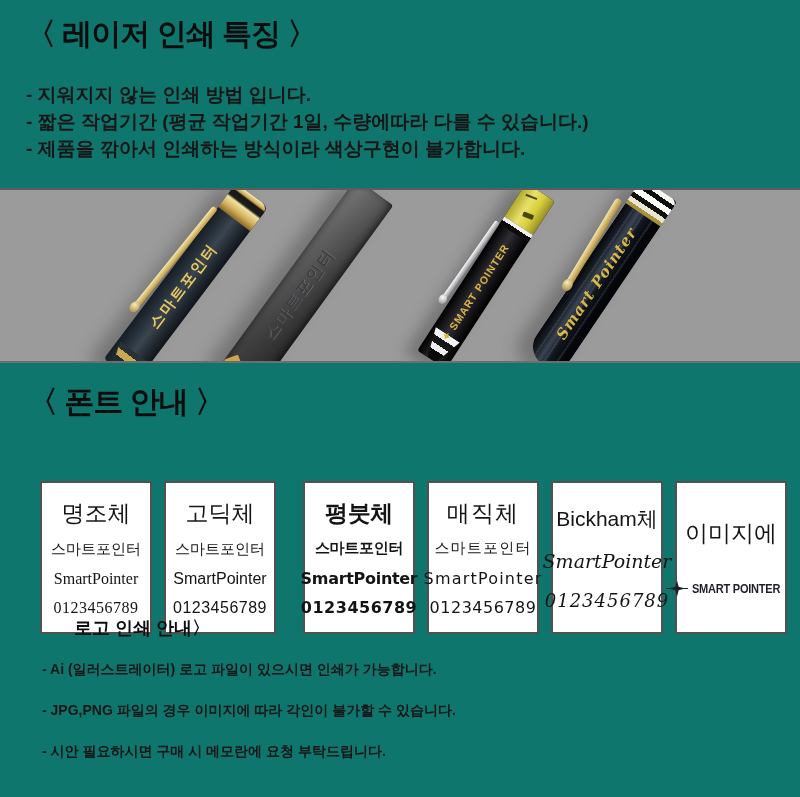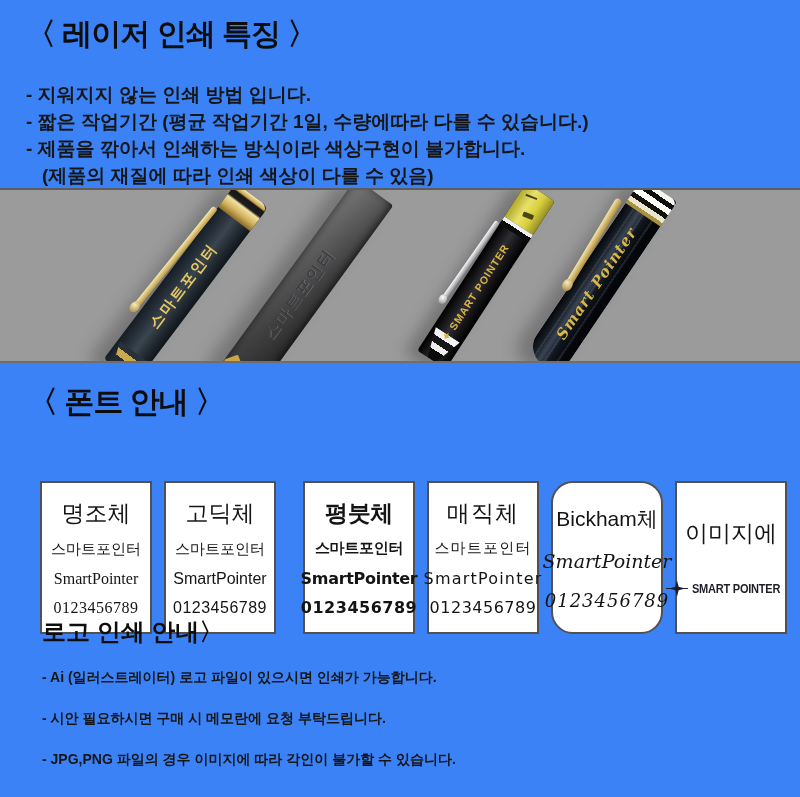--- a/index.html
+++ b/index.html
@@ -1,18 +1,18 @@
 <!DOCTYPE html>
 <html><head>
 <meta charset="utf-8">
 <style>
   * { margin:0; padding:0; box-sizing:border-box; }
   html,body { background:#fff; }
   .page {
-    position:relative; width:800px; height:797px; background:#3b82f6;
+    position:relative; width:800px; height:797px; background:#0f766e;
     font-family:"Liberation Sans","DejaVu Sans",sans-serif; color:#111;
     overflow:hidden;
   }
 
   
   .features { position:absolute; top:14px; left:26px; width:740px; }
   .features-title { font-size:30px; font-weight:bold; letter-spacing:-1px; color:#0d0d0d; }
   .features-list { margin-top:26px; font-size:19px; font-weight:600; color:#161616; }
   .features-list .line { line-height:27px; white-space:nowrap; }
   .features-note { line-height:27px; padding-left:16px; white-space:nowrap; }
@@ -134,46 +134,45 @@
   }
   .fb-label { font-size:23px; }
   .fb-kr { font-size:15px; }
   .fb-latin { font-size:16px; }
   .fb-digits { font-size:16px; letter-spacing:.5px; }
 
   .f-myeongjo { font-family:"Liberation Serif","DejaVu Serif",serif; }
   .f-gothic  { font-family:"Liberation Sans","DejaVu Sans",sans-serif; }
   .f-brush   { font-family:"DejaVu Sans",sans-serif; font-weight:900; letter-spacing:-.3px;margin-left:15px; }
   .f-magic   { font-family:"DejaVu Sans",sans-serif; letter-spacing:1.2px;margin-top:44px; }
-  .f-bickham { font-family:"DejaVu Serif","Liberation Serif",serif; font-style:italic;border-radius:22px; }
+  .f-bickham { font-family:"DejaVu Serif","Liberation Serif",serif; font-style:italic; }
   .box5 .fb-label { font-size:21px; font-style:normal; font-family:"Liberation Sans",sans-serif; }
   .box5 .fb-latin { font-size:19px; }
   .box5 .fb-digits { font-size:18px; letter-spacing:1px; }
   .logo-row { display:flex; align-items:center; gap:4px; }
   .logo-star svg { display:block; }
   .logo-text { font-size:13px; font-weight:bold; letter-spacing:-.3px; transform:scaleX(.85); transform-origin:left center; white-space:nowrap; color:#1e1e28; }
 
   
   .logo-info { position:absolute; top:616px; left:42px; width:720px; }
-  .logo-info-title { font-size:24px; font-weight:bold; color:#0d0d0d; margin-bottom:14px; }
+  .logo-info-title { font-size:18px; font-weight:bold; color:#0d0d0d; margin-bottom:14px;margin-left:32px; }
   .logo-info-list { font-size:14px; font-weight:600; color:#161616; }
   .logo-info-list .line { line-height:30px; margin-bottom:11px; white-space:nowrap; }
 </style>
 </head>
 <body>
 
 <div class="page">
 
   <div class="features">
     <div class="features-title">〈 레이저 인쇄 특징 〉</div>
     <div class="features-list">
       <div class="line">- 지워지지 않는 인쇄 방법 입니다.</div>
       <div class="line">- 짧은 작업기간 (평균 작업기간 1일, 수량에따라 다를 수 있습니다.)</div>
       <div class="line">- 제품을 깎아서 인쇄하는 방식이라 색상구현이 불가합니다.</div>
-      <div class="features-note">(제품의 재질에 따라 인쇄 색상이 다를 수 있음)</div>
     </div>
   </div>
 
   <div class="banner">
 
     <div class="pen pen1">
       <div class="pen1-body"></div>
       <div class="pen1-cap"></div>
       <div class="pen1-tip"></div>
       <div class="pen1-clip"></div>
@@ -258,18 +257,18 @@
         <span class="logo-text">SMART POINTER</span>
       </div>
     </div>
 
   </div>
 
   <div class="logo-info">
     <div class="logo-info-title">로고 인쇄 안내〉</div>
     <div class="logo-info-list">
       <div class="line">- Ai (일러스트레이터) 로고 파일이 있으시면 인쇄가 가능합니다.</div>
+      <div class="line">- JPG,PNG 파일의 경우 이미지에 따라 각인이 불가할 수 있습니다.</div>
       <div class="line">- 시안 필요하시면 구매 시 메모란에 요청 부탁드립니다.</div>
-      <div class="line">- JPG,PNG 파일의 경우 이미지에 따라 각인이 불가할 수 있습니다.</div>
     </div>
   </div>
 
 </div>
 
 </body></html>

